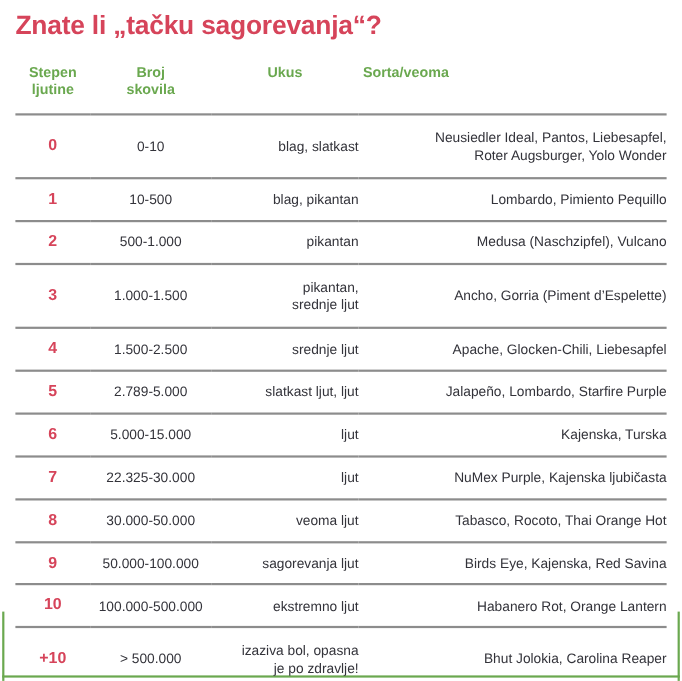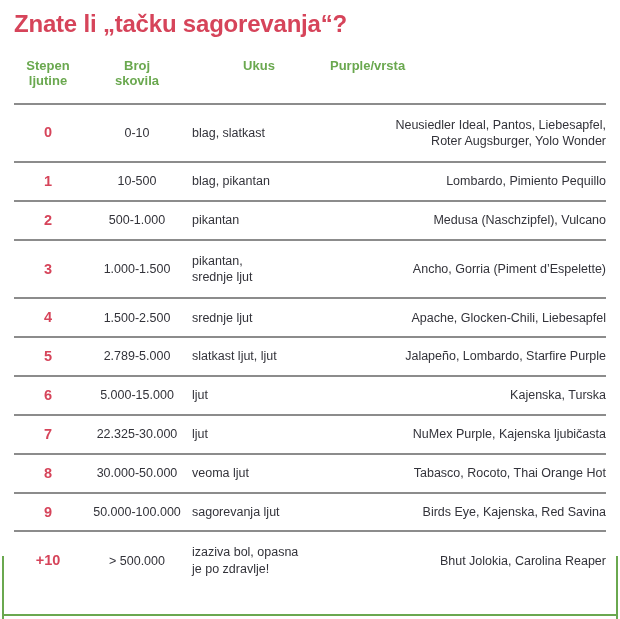--- a/index.html
+++ b/index.html
@@ -98,21 +98,21 @@
   }
   tbody tr:first-child td { border-top: 2px solid #8c8c8c; }
 
   td.level {
     text-align: center;
     color: #d6445a;
     font-weight: bold;
     font-size: 14.5px;
   }
   td.scov  { text-align: center; }
-  td.ukus  { text-align: left; }
+  td.ukus  { text-align: right; }
   td.sorta { text-align: right; padding-left: 4px; }
 
   td.tall { padding-top: 12px; padding-bottom: 12px; }
 </style>
 </head>
 <body>
 
 <div id="page">
 
   <div class="frame-left"></div>
@@ -133,21 +133,21 @@
       <tr>
         <th class="h-level">
           <span>Stepen</span><br>
           <span>ljutine</span>
         </th>
         <th class="h-scov">
           <span>Broj</span><br>
           <span>skovila</span>
         </th>
         <th class="h-ukus">Ukus</th>
-        <th class="h-sorta">Purple/vrsta</th>
+        <th class="h-sorta">Sorta/veoma</th>
       </tr>
     </thead>
     <tbody>
 
       <tr>
         <td class="level tall">0</td>
         <td class="scov tall">0-10</td>
         <td class="ukus tall">blag, slatkast</td>
         <td class="sorta tall">
           <span>Neusiedler Ideal, Pantos, Liebesapfel,</span><br>
@@ -214,20 +214,26 @@
         <td class="sorta">Tabasco, Rocoto, Thai Orange Hot</td>
       </tr>
 
       <tr>
         <td class="level">9</td>
         <td class="scov">50.000-100.000</td>
         <td class="ukus">sagorevanja ljut</td>
         <td class="sorta">Birds Eye, Kajenska, Red Savina</td>
       </tr>
 
+      <tr>
+        <td class="level">10</td>
+        <td class="scov">100.000-500.000</td>
+        <td class="ukus">ekstremno ljut</td>
+        <td class="sorta">Habanero Rot, Orange Lantern</td>
+      </tr>
 
       <tr>
         <td class="level tall">+10</td>
         <td class="scov tall">&gt; 500.000</td>
         <td class="ukus tall">
           <span>izaziva bol, opasna</span><br>
           <span>je po zdravlje!</span>
         </td>
         <td class="sorta tall">Bhut Jolokia, Carolina Reaper</td>
       </tr>

